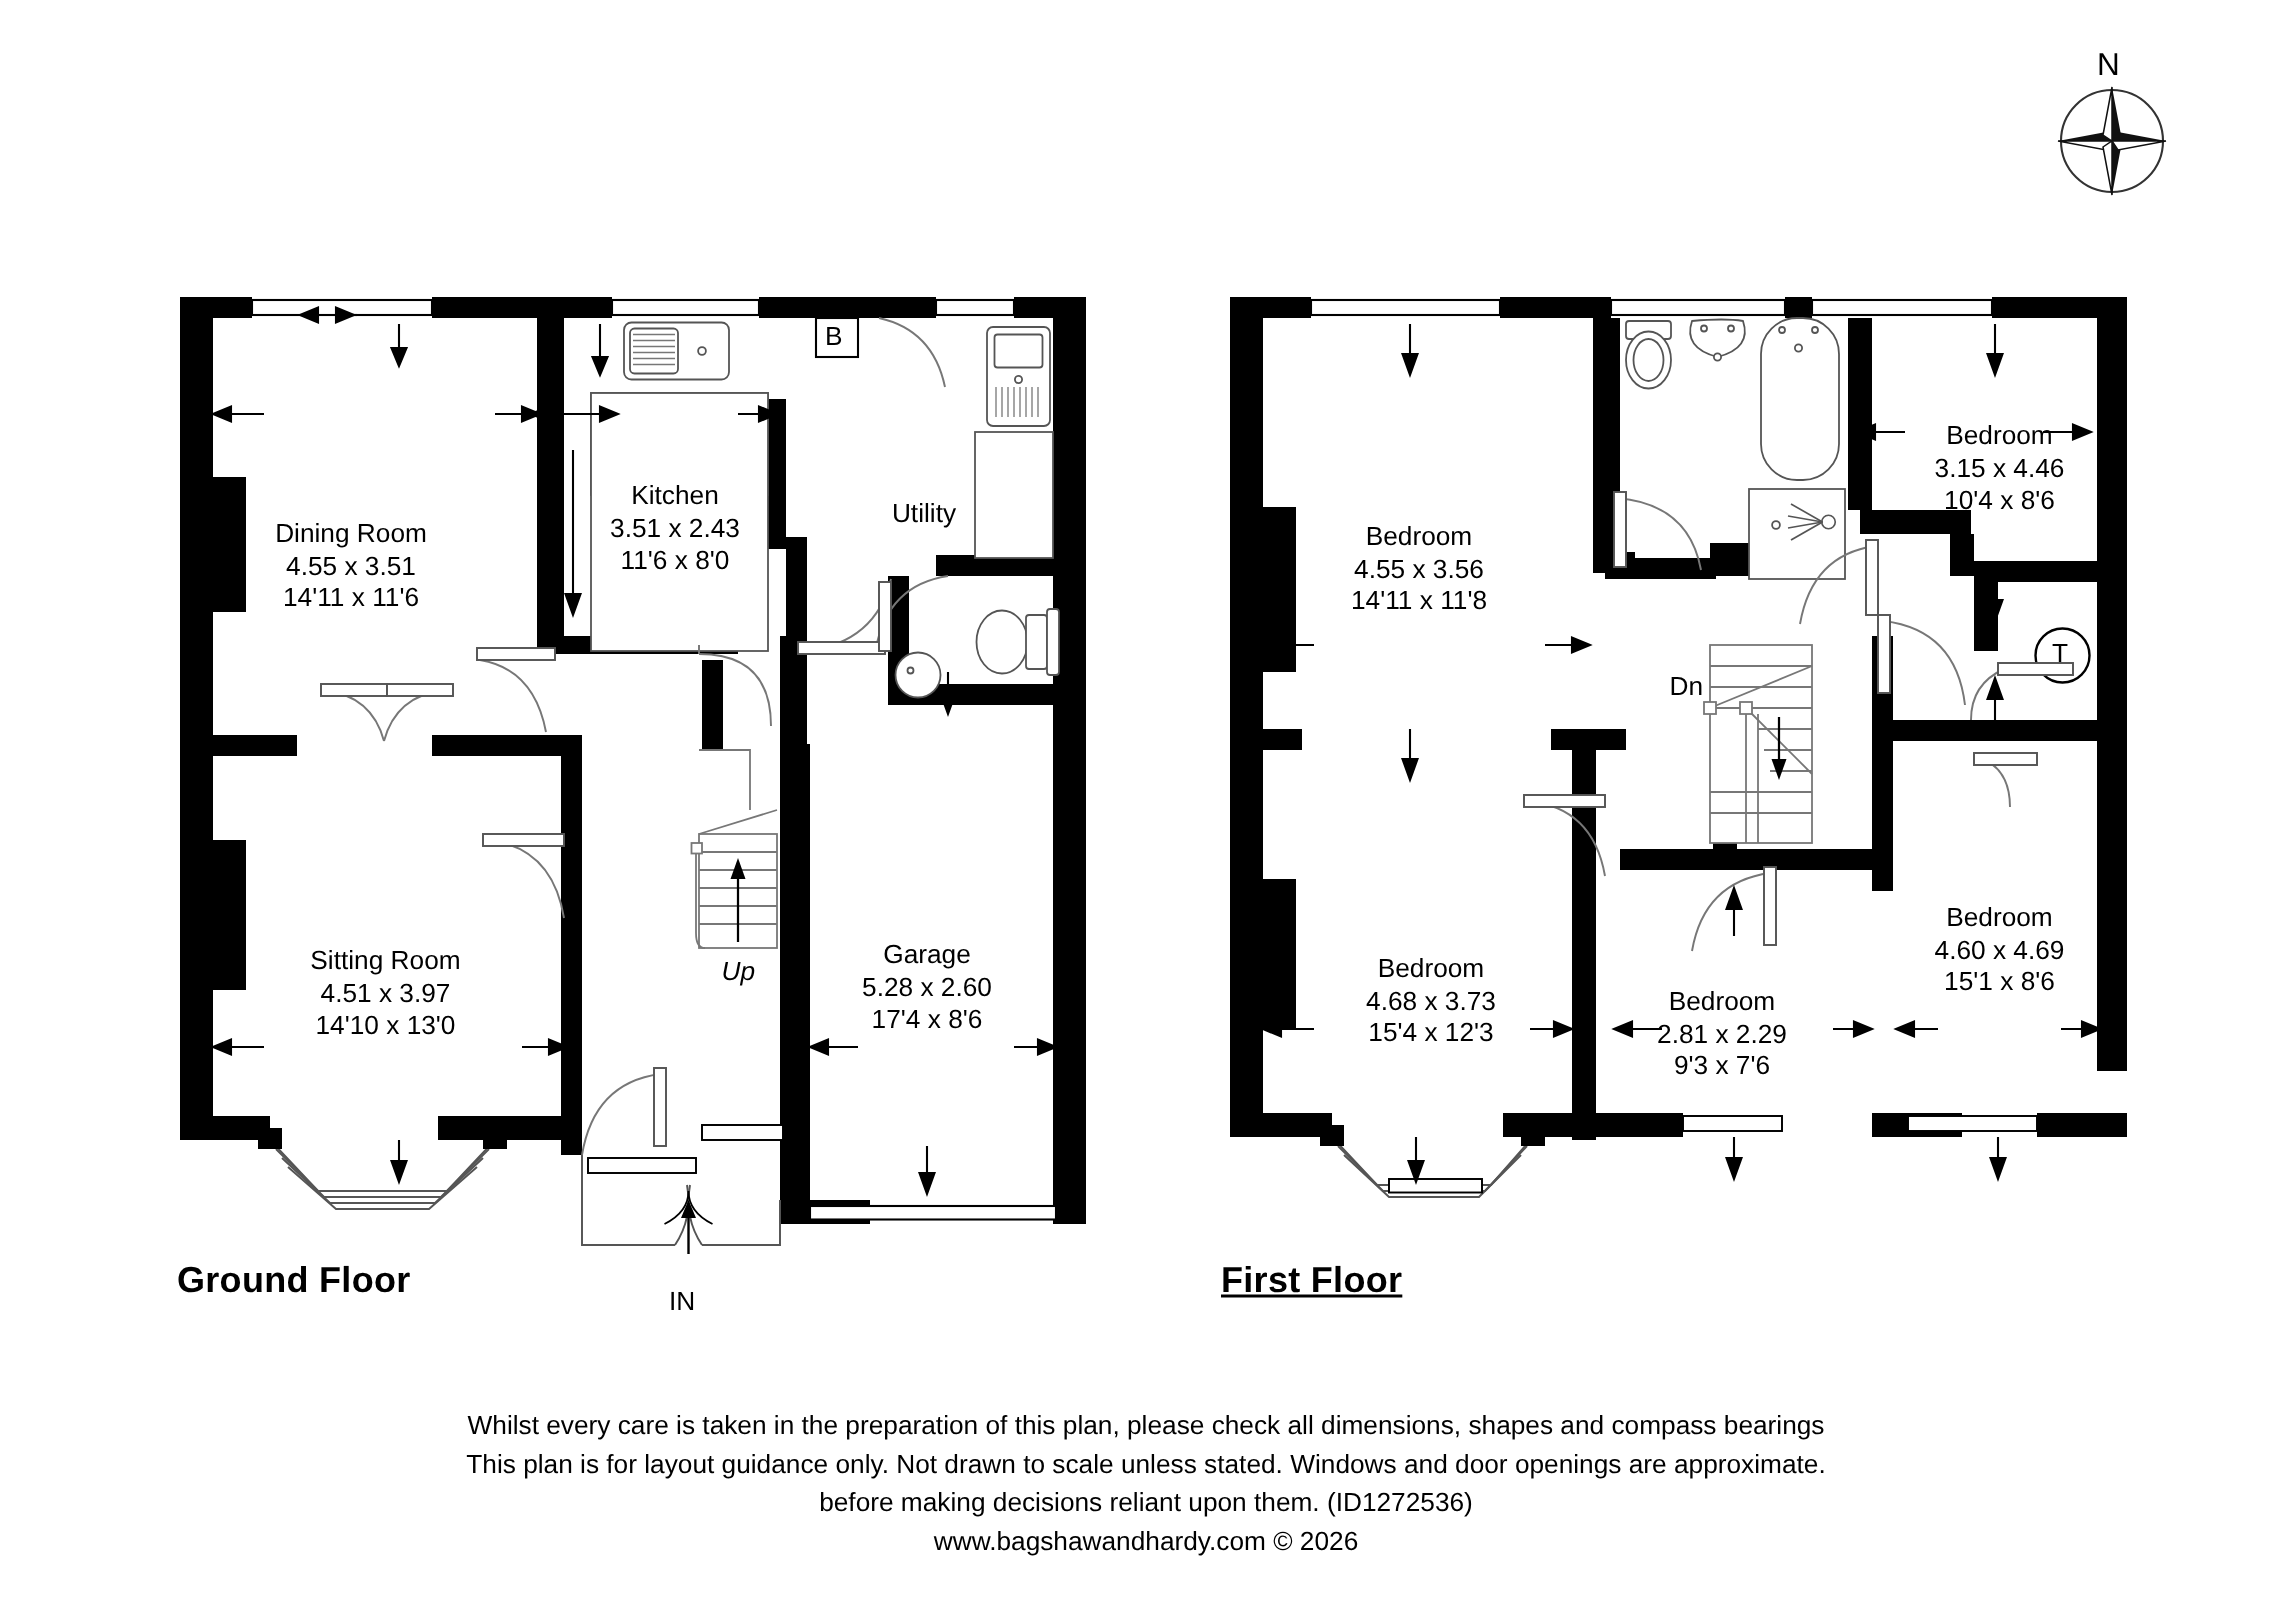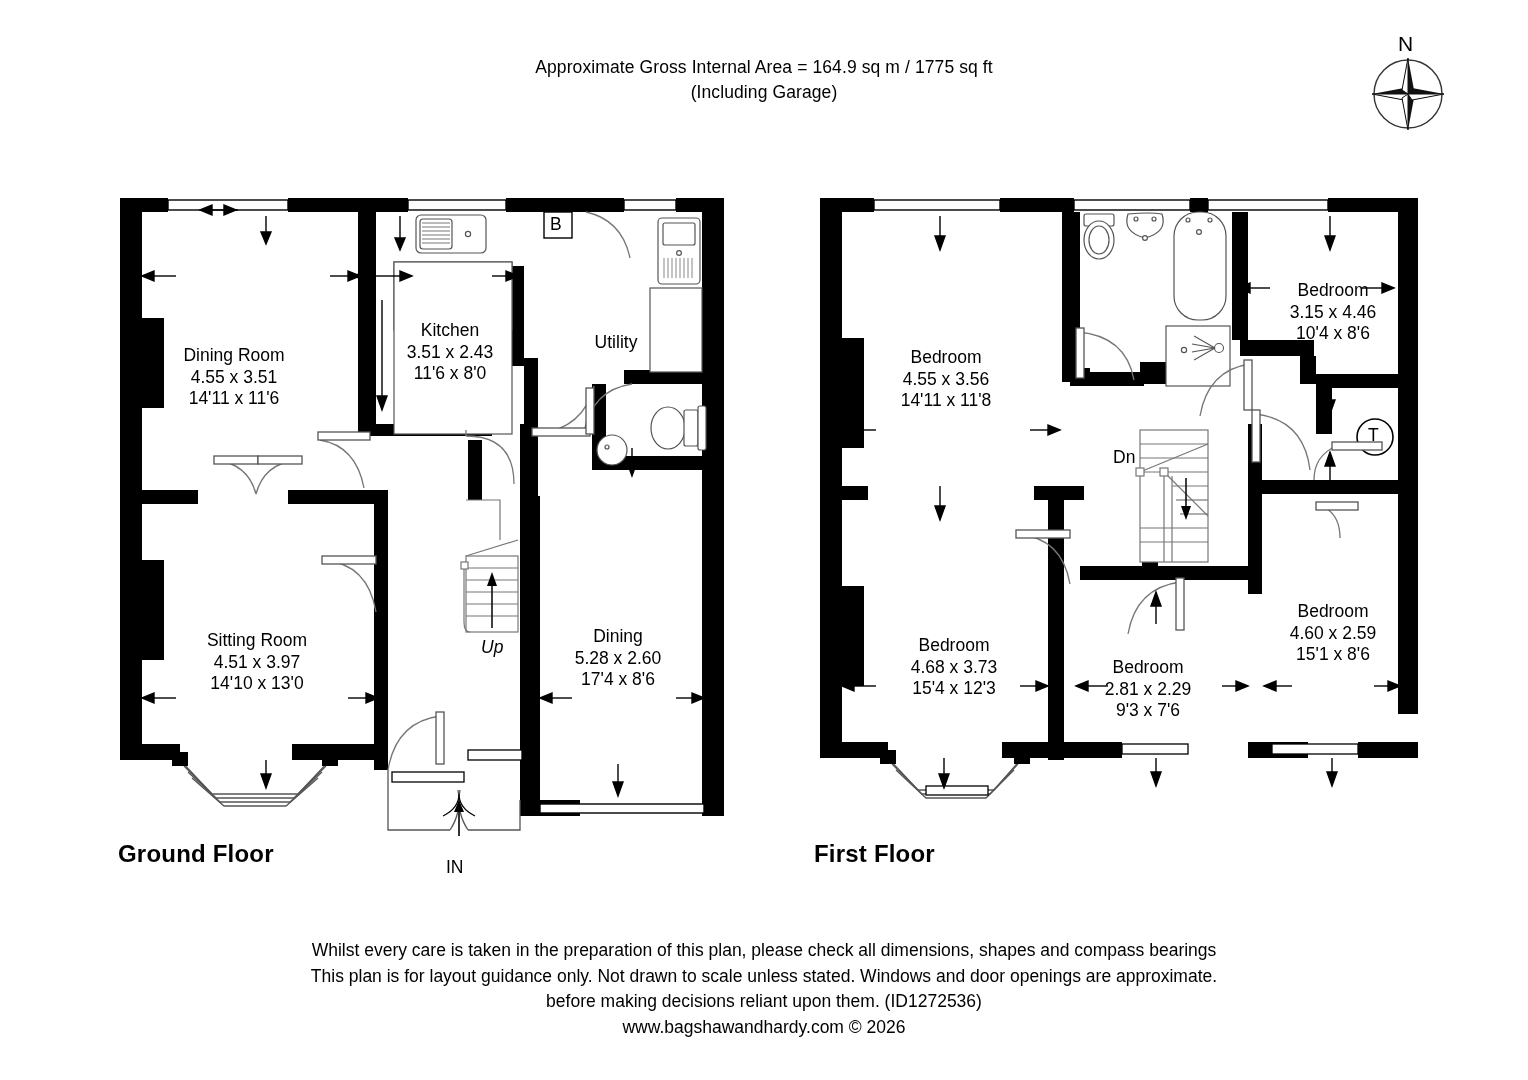--- a/index.html
+++ b/index.html
@@ -16,24 +16,20 @@
   .foot div{font-size:17.5px;line-height:25.5px;}
   .lbl{position:absolute;text-align:center;font-size:17.5px;line-height:21.5px;white-space:nowrap;margin-top:22px;}
   .lbl span{display:block;}
   .sml{position:absolute;font-size:17.5px;white-space:nowrap;}
 </style>
 </head>
 <body>
 
 <div class="page">
 
-  <div class="hdr">
-    <div>Approximate Gross Internal Area = 164.9 sq m / 1775 sq ft</div>
-    <div>(Including Garage)</div>
-  </div>
 
   <div class="compass">
     <span class="n">N</span>
     <svg width="108" height="100" viewBox="0 0 108 100">
       <circle cx="52" cy="58" r="34" fill="#fff" stroke="#333" stroke-width="1.4"></circle>
       <polygon points="52,22 58,54 52,58 46,54" fill="#111"></polygon>
       <polygon points="52,94 58,62 52,58 46,62" fill="#111"></polygon>
       <polygon points="16,58 48,52 52,58 48,64" fill="#111"></polygon>
       <polygon points="88,58 56,52 52,58 56,64" fill="#111"></polygon>
       <polygon points="52,22 46,54 52,58" fill="#fff" stroke="#111" stroke-width="1"></polygon>
@@ -437,21 +433,21 @@
     <span>Utility</span>
   </div>
 
   <div class="lbl" style="left:152px;top:608px;width:210px;">
     <span>Sitting Room</span>
     <span>4.51 x 3.97</span>
     <span>14'10 x 13'0</span>
   </div>
 
   <div class="lbl" style="left:548px;top:604px;width:140px;">
-    <span>Dining</span>
+    <span>Garage</span>
     <span>5.28 x 2.60</span>
     <span>17'4 x 8'6</span>
   </div>
 
   <div class="sml" style="left:550px;top:214px;">B</div>
   <div class="sml" style="left:481px;top:637px;font-style:italic;">Up</div>
   <div class="sml" style="left:446px;top:857px;">IN</div>
 
   <div class="lbl" style="left:846px;top:325px;width:200px;">
     <span>Bedroom</span>
@@ -460,41 +456,41 @@
   </div>
 
   <div class="lbl" style="left:1248px;top:258px;width:170px;">
     <span>Bedroom</span>
     <span>3.15 x 4.46</span>
     <span>10'4 x 8'6</span>
   </div>
 
   <div class="lbl" style="left:1248px;top:579px;width:170px;">
     <span>Bedroom</span>
-    <span>4.60 x 2.59</span>
+    <span>4.60 x 4.69</span>
     <span>15'1 x 8'6</span>
   </div>
 
   <div class="lbl" style="left:868px;top:613px;width:172px;">
     <span>Bedroom</span>
     <span>4.68 x 3.73</span>
     <span>15'4 x 12'3</span>
   </div>
 
   <div class="lbl" style="left:1068px;top:635px;width:160px;">
     <span>Bedroom</span>
     <span>2.81 x 2.29</span>
     <span>9'3 x 7'6</span>
   </div>
 
   <div class="sml" style="left:1113px;top:447px;">Dn</div>
   <div class="sml" style="left:1368px;top:425px;">T</div>
 
   <div class="ttl" style="left:118px;top:840px;">Ground Floor</div>
-  <div class="ttl" style="left:814px;top:840px;">First Floor</div>
+  <div class="ttl" style="left:814px;top:840px;text-decoration:underline;">First Floor</div>
 
   <div class="foot">
     <div>Whilst every care is taken in the preparation of this plan, please check all dimensions, shapes and compass bearings</div>
     <div>This plan is for layout guidance only. Not drawn to scale unless stated. Windows and door openings are approximate.</div>
     <div>before making decisions reliant upon them. (ID1272536)</div>
     <div>www.bagshawandhardy.com © 2026</div>
   </div>
 
 </div>
 

